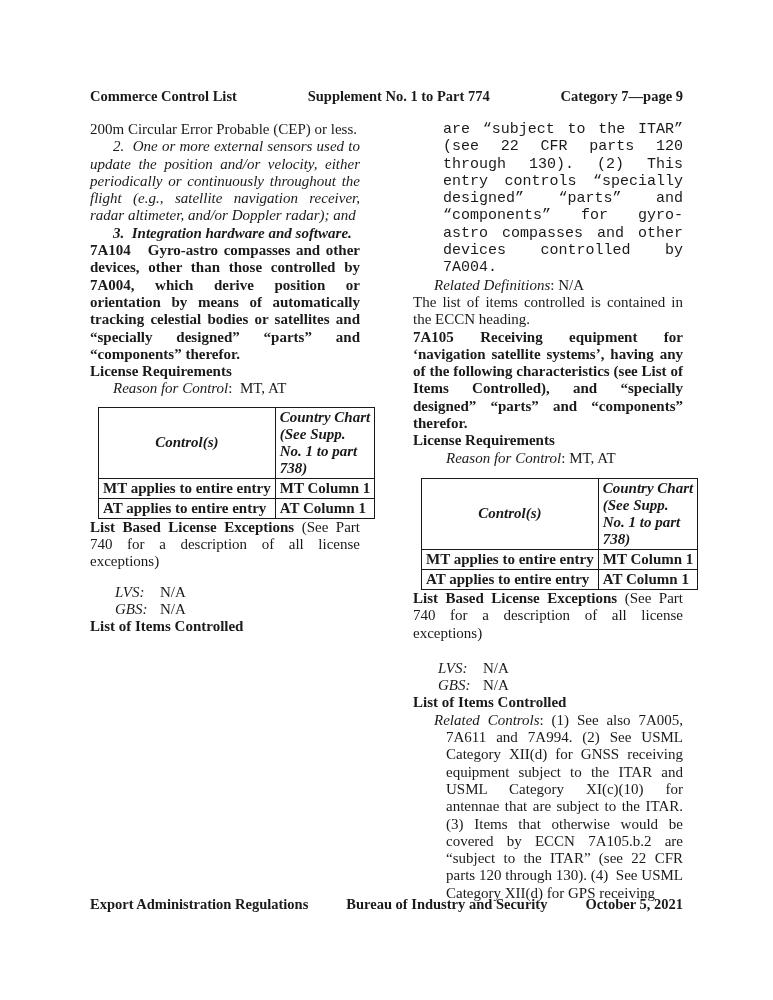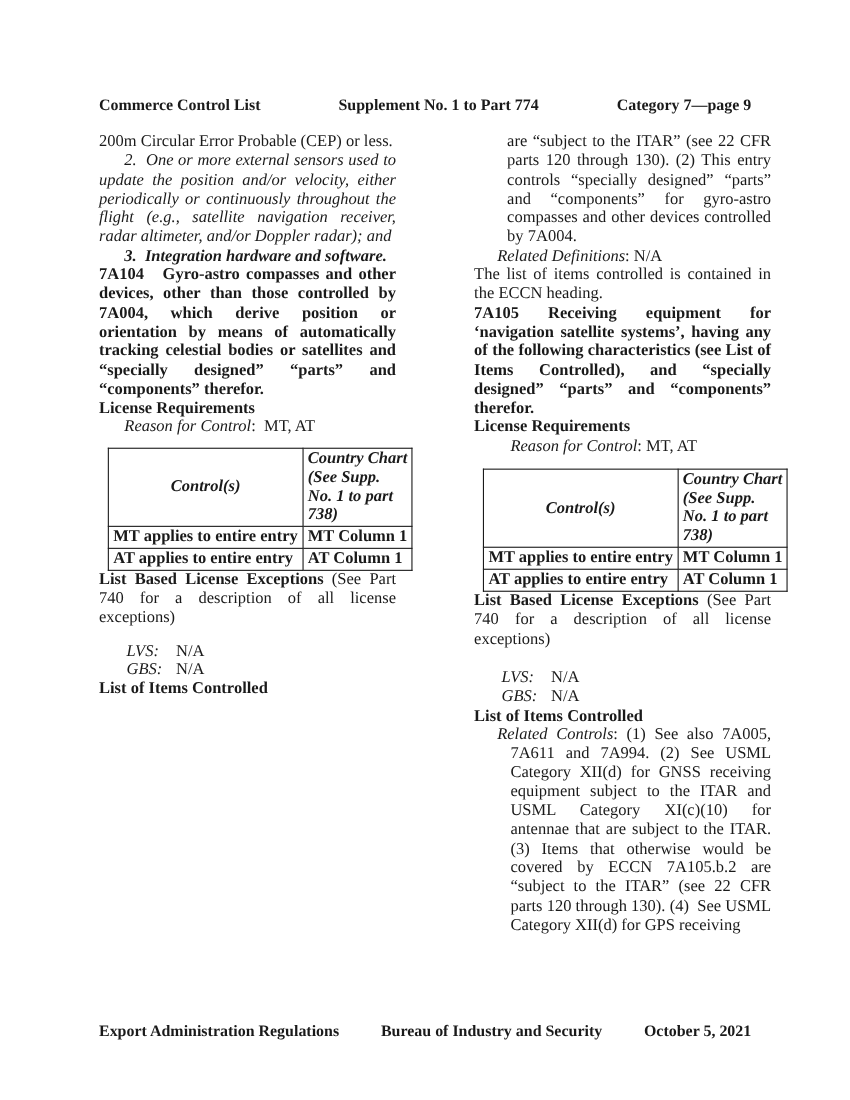--- a/index.html
+++ b/index.html
@@ -11,39 +11,39 @@
     color: #1a1a1a;
   }
   .page { position: relative; width: 773px; height: 1000px; background: #fff; overflow: hidden; padding-left: 40px; }
 
   .running-row {
     position: absolute; left: 90px; width: 593px;
     display: flex; justify-content: space-between; align-items: baseline;
     font-weight: bold; font-size: 14.5px;
   }
   .running-row.top { top: 88px; }
-  .running-row.bottom { top: 930px; }
+  .running-row.bottom { top: 896px; }
   .running-row .mid { flex: 1; text-align: center; }
   .running-row .lft { text-align: left; white-space: nowrap; }
   .running-row .rgt { text-align: right; white-space: nowrap; }
 
-  .cols { position: absolute; top: 121px; left: 90px; width: 593px; display: flex; gap: 71px; }
+  .cols { position: absolute; top: 121px; left: 90px; width: 593px; display: flex; gap: 53px; }
   .col { width: 270px; text-align: justify; line-height: 17.3px; }
 
   .i { font-style: italic; }
   .b { font-weight: bold; }
   .bi { font-weight: bold; font-style: italic; }
 
   p.para { margin: 0; }
   .ind { text-indent: 23px; }
   .ind2 { text-indent: 21px; }
   .ind3 { text-indent: 33px; }
   .hang-l { padding-left: 38px; text-indent: -10px; }
   .hang-r { padding-left: 33px; text-indent: -12px; }
-  .cont { padding-left: 30px; }
+  .cont { padding-left: 30px; font-family: Liberation Mono, monospace; }
 
   table.ctl {
     border-collapse: collapse;
     margin-left: 8px;
     width: 262px;
     text-align: left;
     line-height: 17px;
   }
   table.ctl th, table.ctl td {
     border: 1.4px solid #1a1a1a;

